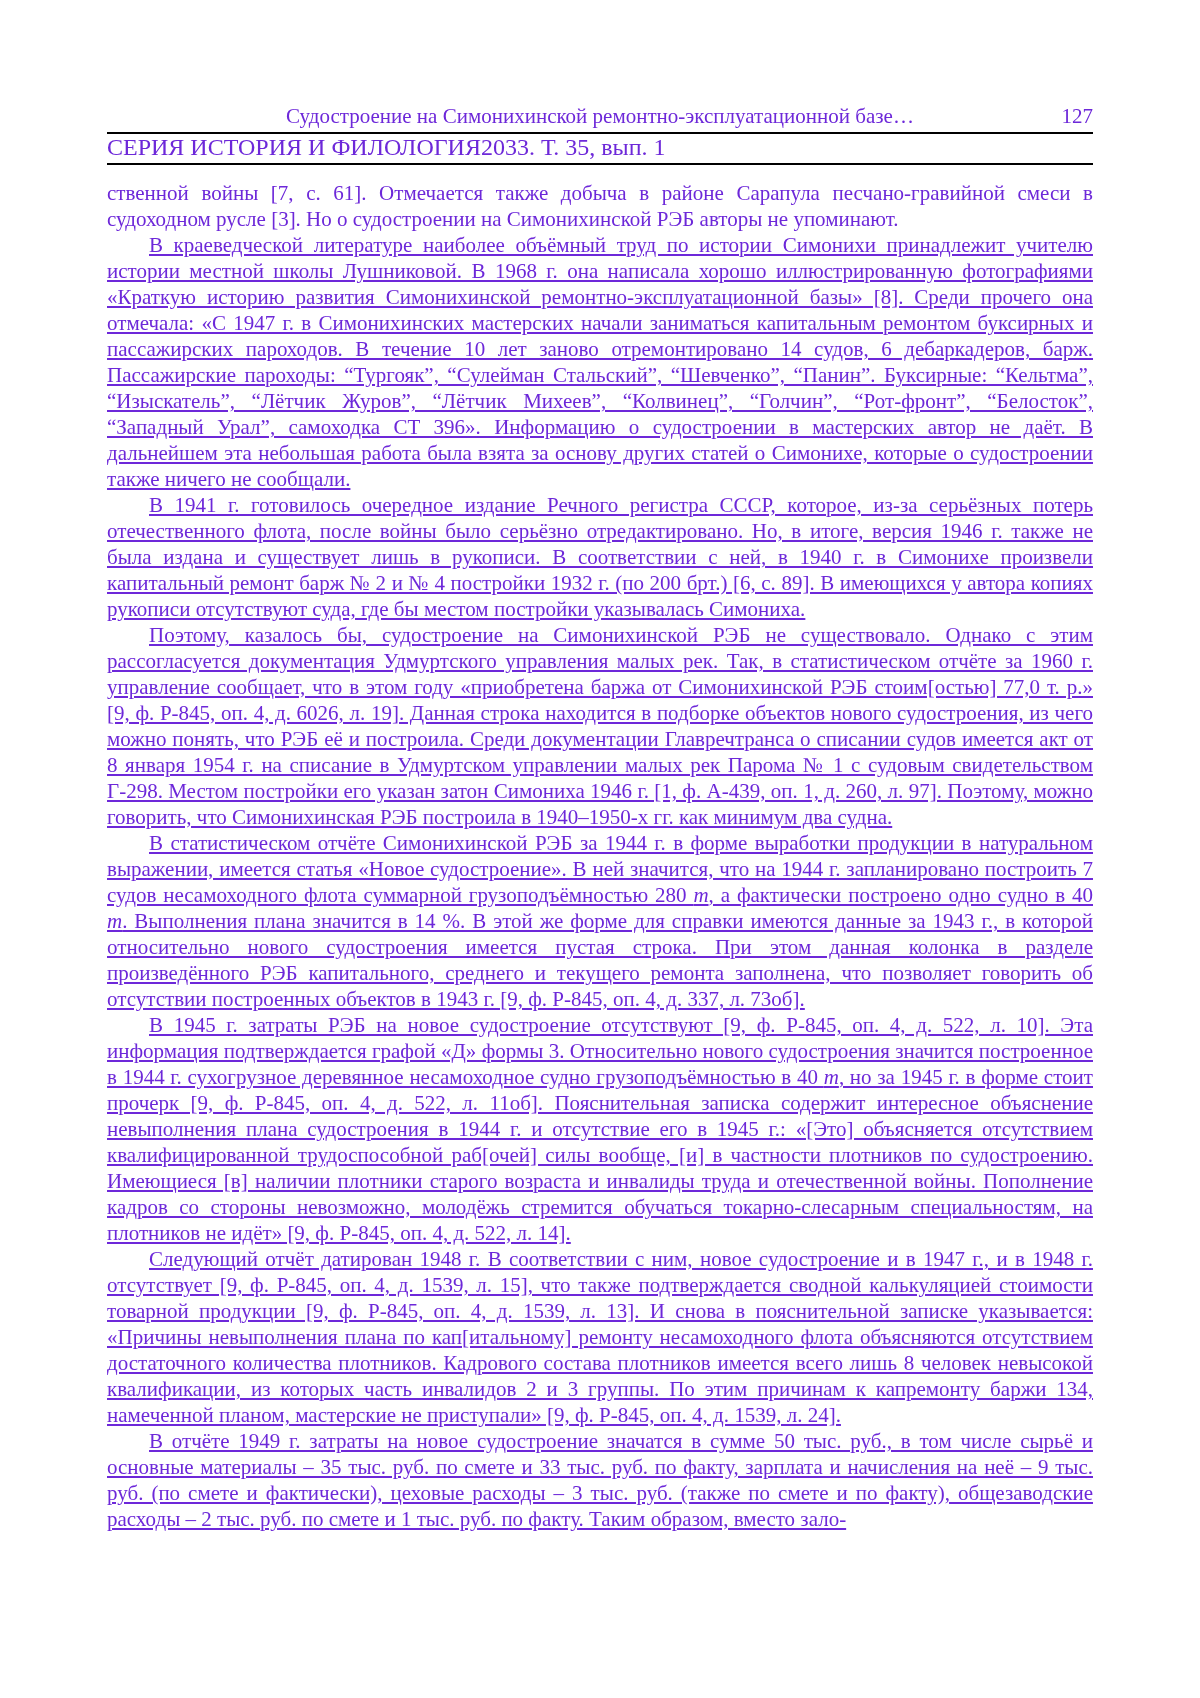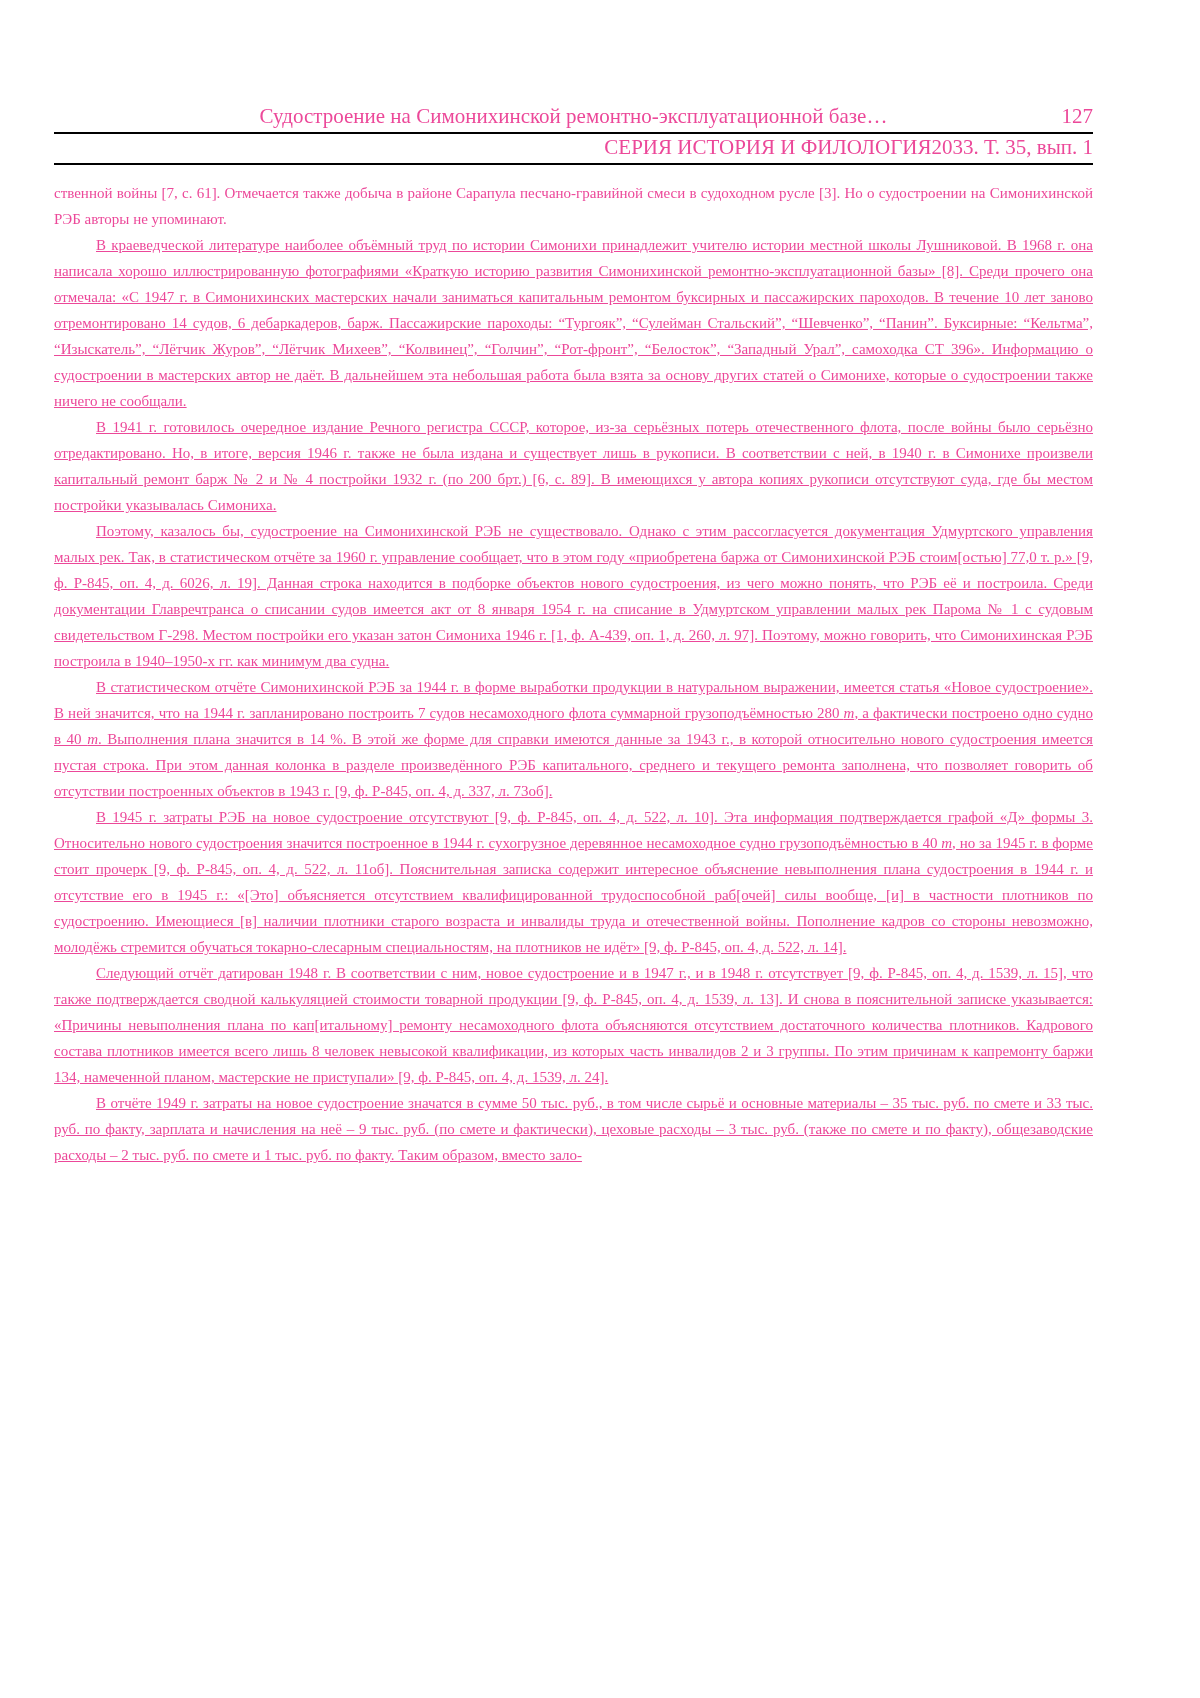--- a/index.html
+++ b/index.html
@@ -6,54 +6,54 @@
     margin: 0;
     padding: 0;
     background: #ffffff;
   }
   .page {
     position: relative;
     width: 1200px;
     height: 1698px;
     background: #ffffff;
     box-sizing: border-box;
-    padding: 104px 107px 0 54px;
+    padding: 104px 107px 0 107px;
     font-family: "Liberation Serif", "DejaVu Serif", serif;
-    color: #ec4899;
+    color: #6d28d9;
     overflow: hidden;
   }
   header.running-header {
     width: 100%;
   }
   .head-row1 {
     position: relative;
     text-align: center;
     font-size: 21px;
     line-height: 25px;
     padding-bottom: 3px;
     border-bottom: 2px solid #000;
   }
   .head-row1 .pagenum {
     position: absolute;
     right: 0;
     top: 0;
   }
   .head-row2 {
     display: flex;
-    justify-content: flex-end;
-    font-size: 21px;
+    justify-content: flex-start;
+    font-size: 24px;
     line-height: 25px;
     padding-top: 1px;
     padding-bottom: 3px;
     border-bottom: 2px solid #000;
   }
   main.article-body {
     margin-top: 15px;
     text-align: justify;
-    font-size: 15px;
+    font-size: 21px;
     line-height: 26px;
   }
   main.article-body p {
     margin: 0;
     padding: 0;
   }
   main.article-body p.indent {
     text-indent: 42px;
     text-decoration: underline;
   }

